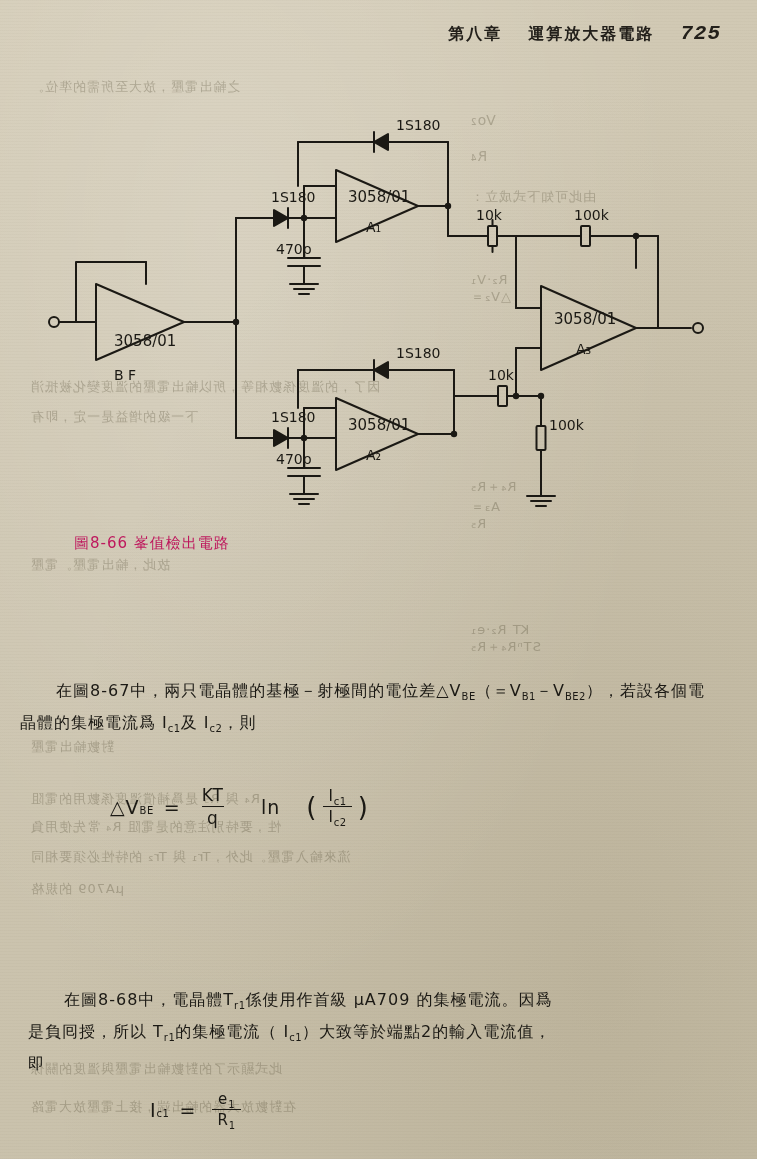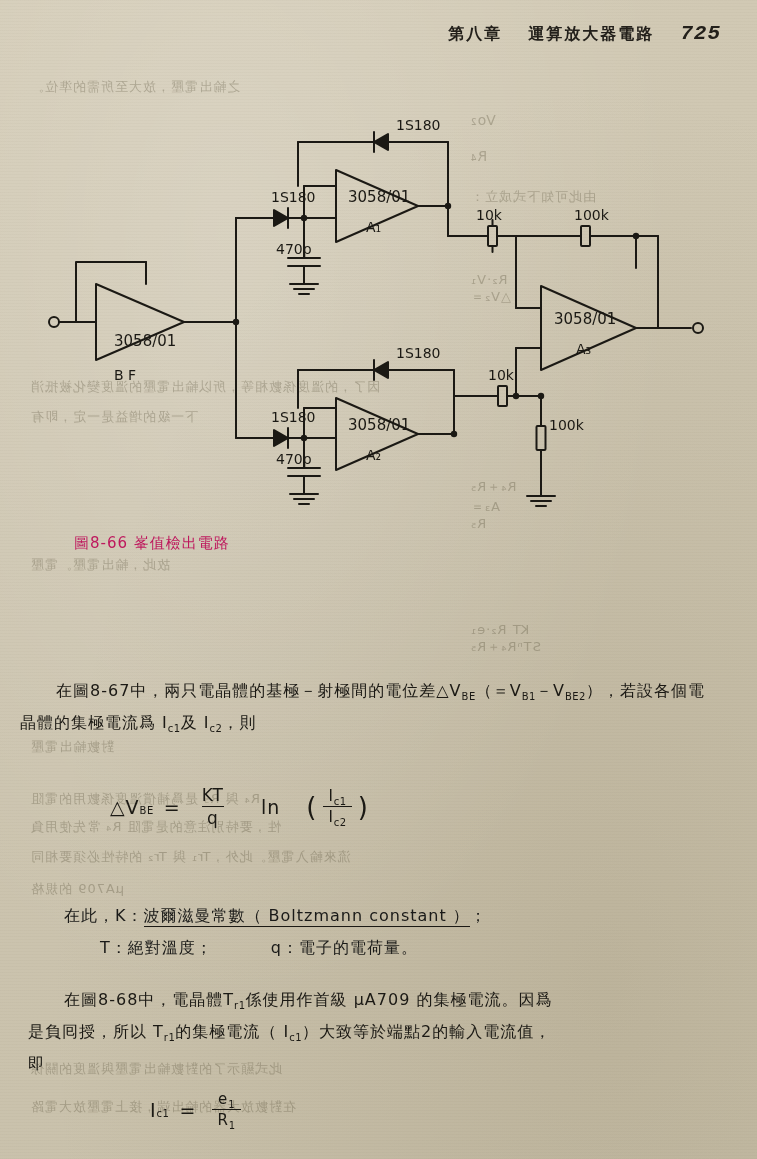--- a/index.html
+++ b/index.html
@@ -379,28 +379,20 @@
     </span>
     <span style="margin:0 26px">ln</span>
     <span class="paren">(</span>
     <span class="frac small">
       <span class="num"><span>I</span><sub>c1</sub></span>
       <span class="den"><span>I</span><sub>c2</sub></span>
     </span>
     <span class="paren">)</span>
   </div>
 
-  <div class="notes">
-    <div class="note-line">
-      <span class="indent"></span><span>在此，K：</span><span class="underline">波爾滋曼常數（ Boltzmann constant ）</span><span>；</span>
-    </div>
-    <div class="note-line">
-      <span style="display:inline-block;width:72px"></span><span>T：絕對溫度；</span><span style="display:inline-block;width:58px"></span><span>q：電子的電荷量。</span>
-    </div>
-  </div>
 
   <div class="para p3">
     <span class="indent"></span><span>在圖8-68中，電晶體T</span><sub>r1</sub><span>係使用作首級 μA709 的集極電流。因爲</span><br>
     <span>是負囘授，所以 T</span><sub>r1</sub><span>的集極電流（ I</span><sub>c1</sub><span>）大致等於端點2的輸入電流值，</span><br>
     <span>即</span>
   </div>
 
   <div class="eq eq2">
     <span>I</span>
       <sub>c1</sub>

